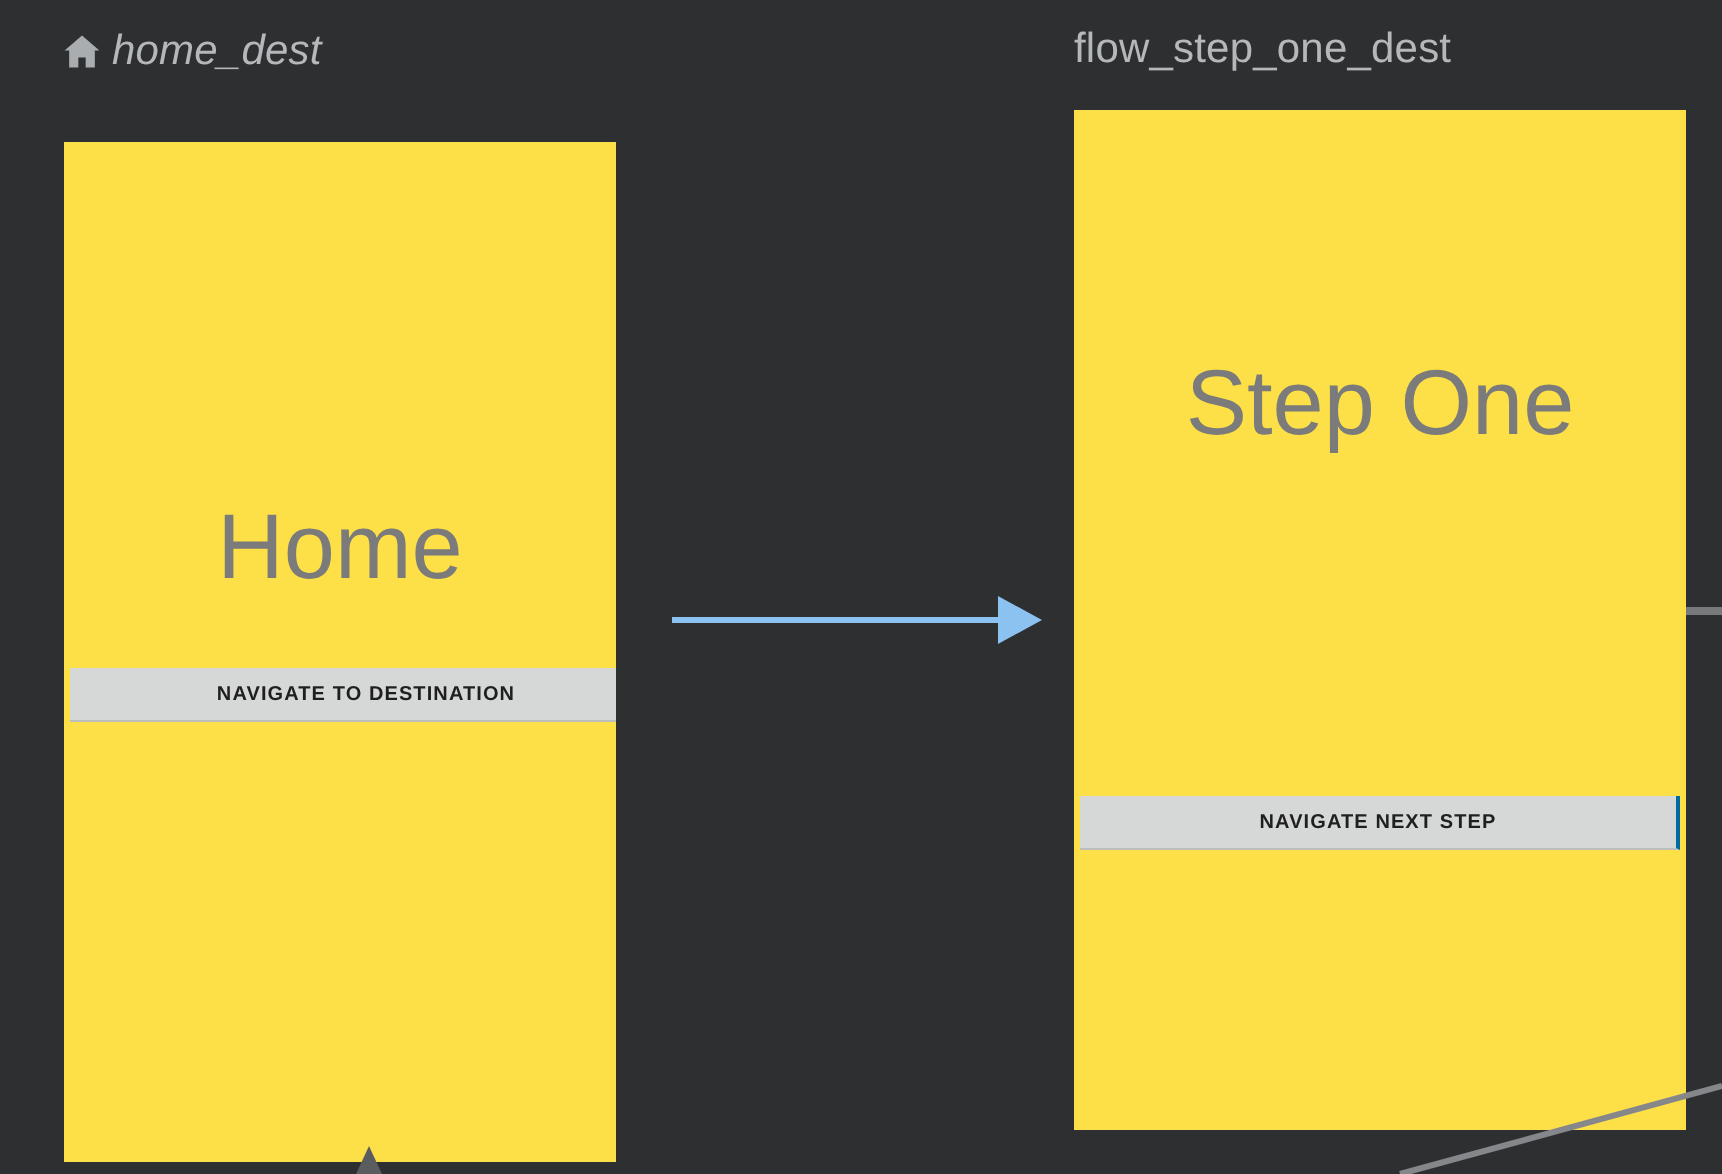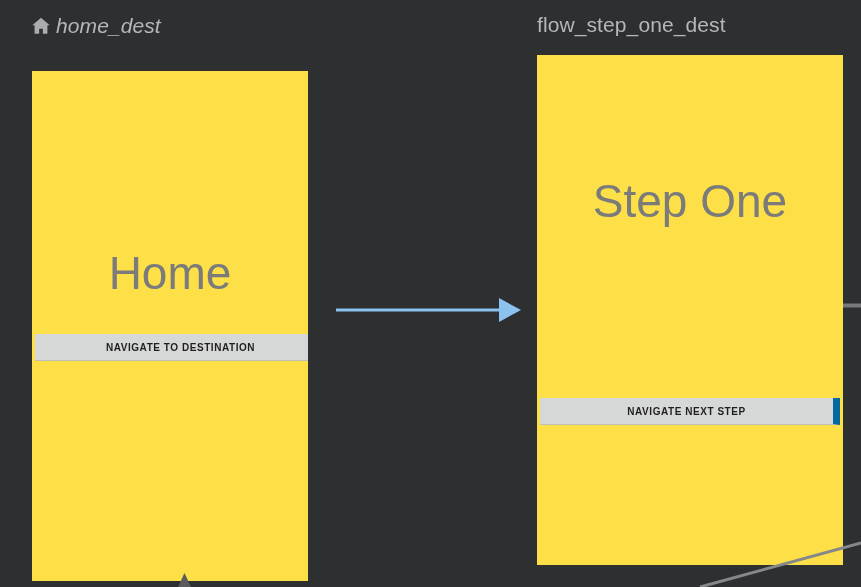--- a/index.html
+++ b/index.html
@@ -54,21 +54,21 @@
     font-weight: 400;
     line-height: 1;
   }
 
   
   .mbtn {
     position: absolute;
     background: #d6d7d7;
     border: none;
     border-bottom: 1px solid #bdbebe;
-    border-right: 7px solid #0369a1;
+    border-right: 2px solid #0369a1;
     color: #1f1f1f;
     font-family: "Liberation Sans", sans-serif;
     font-weight: bold;
     letter-spacing: 0.55px;
     text-align: center;
     display: flex;
     align-items: center;
     justify-content: center;
     padding: 0;
     box-sizing: border-box;

